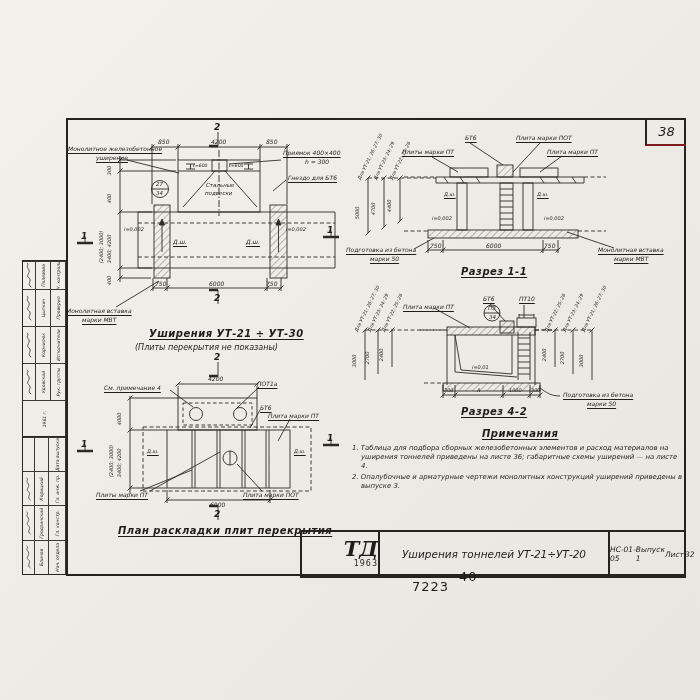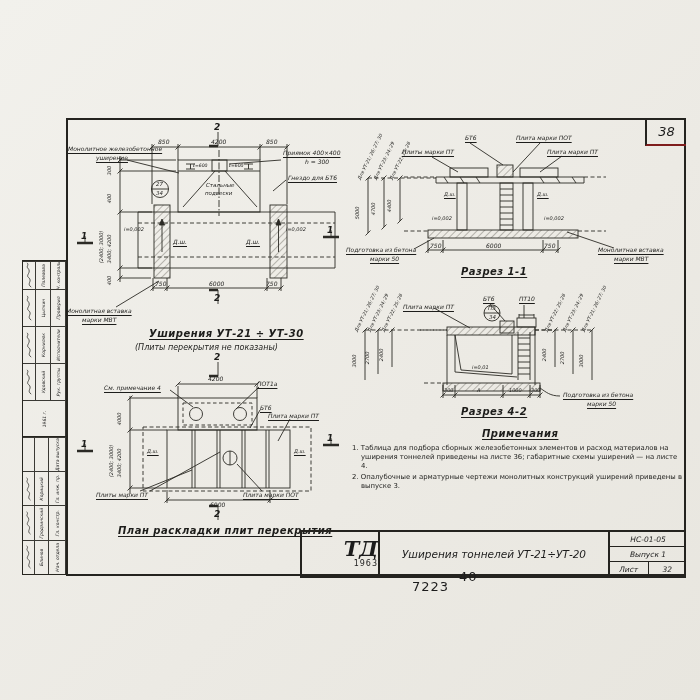--- a/index.html
+++ b/index.html
@@ -17,34 +17,34 @@
   .r62{transform:rotate(-64deg);transform-origin:left bottom;font-size:4.6px}
   .corner{position:absolute;left:645px;top:118px;width:39px;height:26px;border-left:2px solid #24231f;
           border-bottom:2px solid #7f1d1d;display:flex;align-items:center;justify-content:center;
           font-style:italic;font-size:13px;z-index:4}
   .tb{position:absolute;left:300px;top:530px;width:384px;height:44px;border:2px solid #24231f;
       border-right:none;display:flex;z-index:4}
   .tb-logo{width:76px;border-right:2px solid #24231f;display:flex;flex-direction:column;align-items:flex-end;justify-content:center}
   .tb-logo .td{font-family:"DejaVu Serif",serif;font-style:italic;font-weight:bold;font-size:21px;line-height:.9}
   .tb-logo .yr{font-size:8px;letter-spacing:1px}
   .tb-title{flex:1;display:flex;align-items:center;justify-content:center;font-style:italic;font-size:10.5px}
-  .tb-right{width:76px;border-left:2px solid #24231f;display:flex;flex-direction:column;font-style:italic;font-size:7.5px}
+  .tb-right{width:76px;border-left:2px solid #24231f;display:flex;flex-direction:row;font-style:italic;font-size:7.5px}
   .tb-right .row{flex:1;display:flex;align-items:center;justify-content:center;border-bottom:1.2px solid #24231f}
   .tb-right .row:last-child{border-bottom:none}
   .tb-right .split{display:flex;padding:0}
   .tb-right .split span{flex:1;display:flex;align-items:center;justify-content:center;height:100%}
   .tb-right .split span:last-child{border-left:1.2px solid #24231f}
   .hand{position:absolute;z-index:4;font-size:13px;letter-spacing:1px}
   .stampbox{position:absolute;border:1.6px solid #26251f;z-index:4;overflow:hidden}
   .rotwrap{transform-origin:0 0;position:absolute;left:0;top:0}
   .stgrid{display:grid;height:100%;width:100%;font-style:italic;font-size:4.5px}
   .stc{border-right:.8px solid #3a3934;border-bottom:.8px solid #3a3934;display:flex;align-items:center;
        justify-content:center;overflow:hidden;white-space:nowrap}
   .notes{position:absolute;left:352px;top:444px;width:331px;z-index:4}
-  .notes .it{font-size:6.9px;line-height:9.2px;margin-bottom:1px;
+  .notes .it{font-style:italic;font-size:6.9px;line-height:9.2px;margin-bottom:1px;
              padding-left:9px;text-indent:-9px;color:#1d1d1b}
 </style>
 </head>
 <body>
 
 <div class="frame"></div>
 <div class="corner">38</div>
 
 <svg class="lw" width="700" height="700" viewBox="0 0 700 700">
   <defs>

